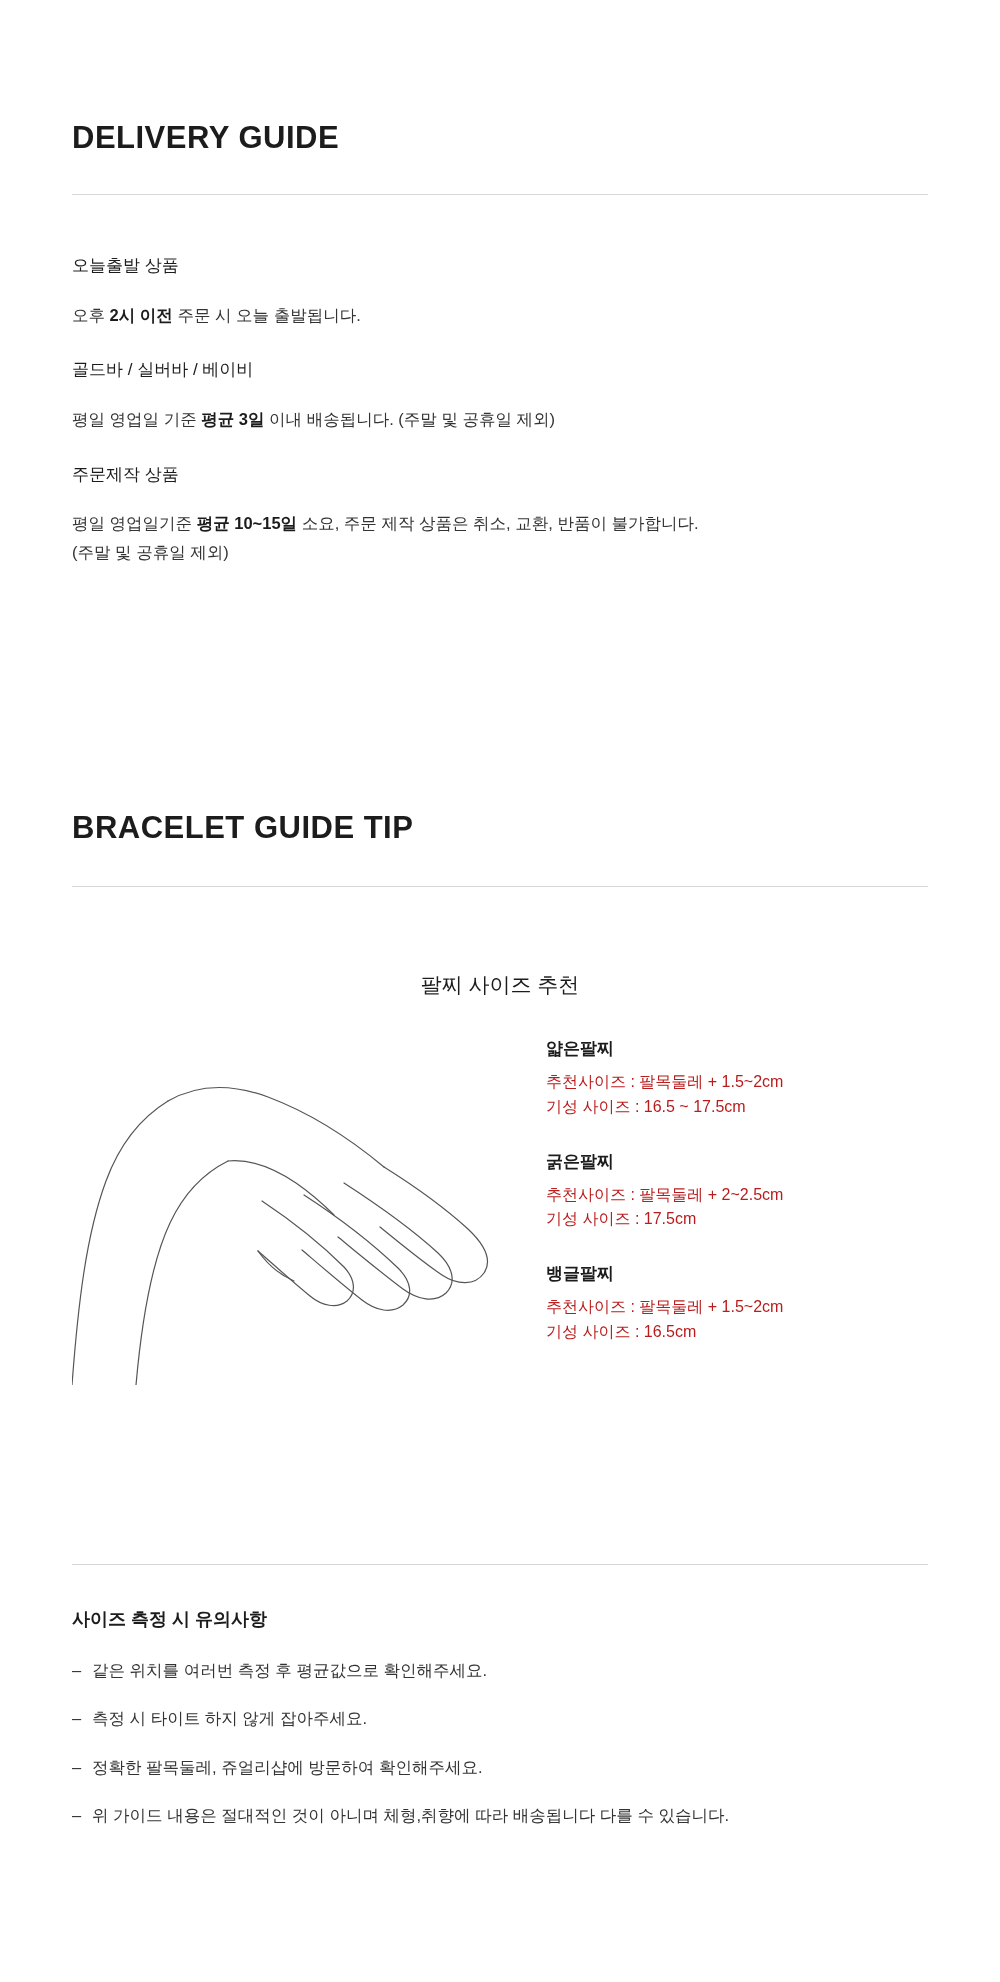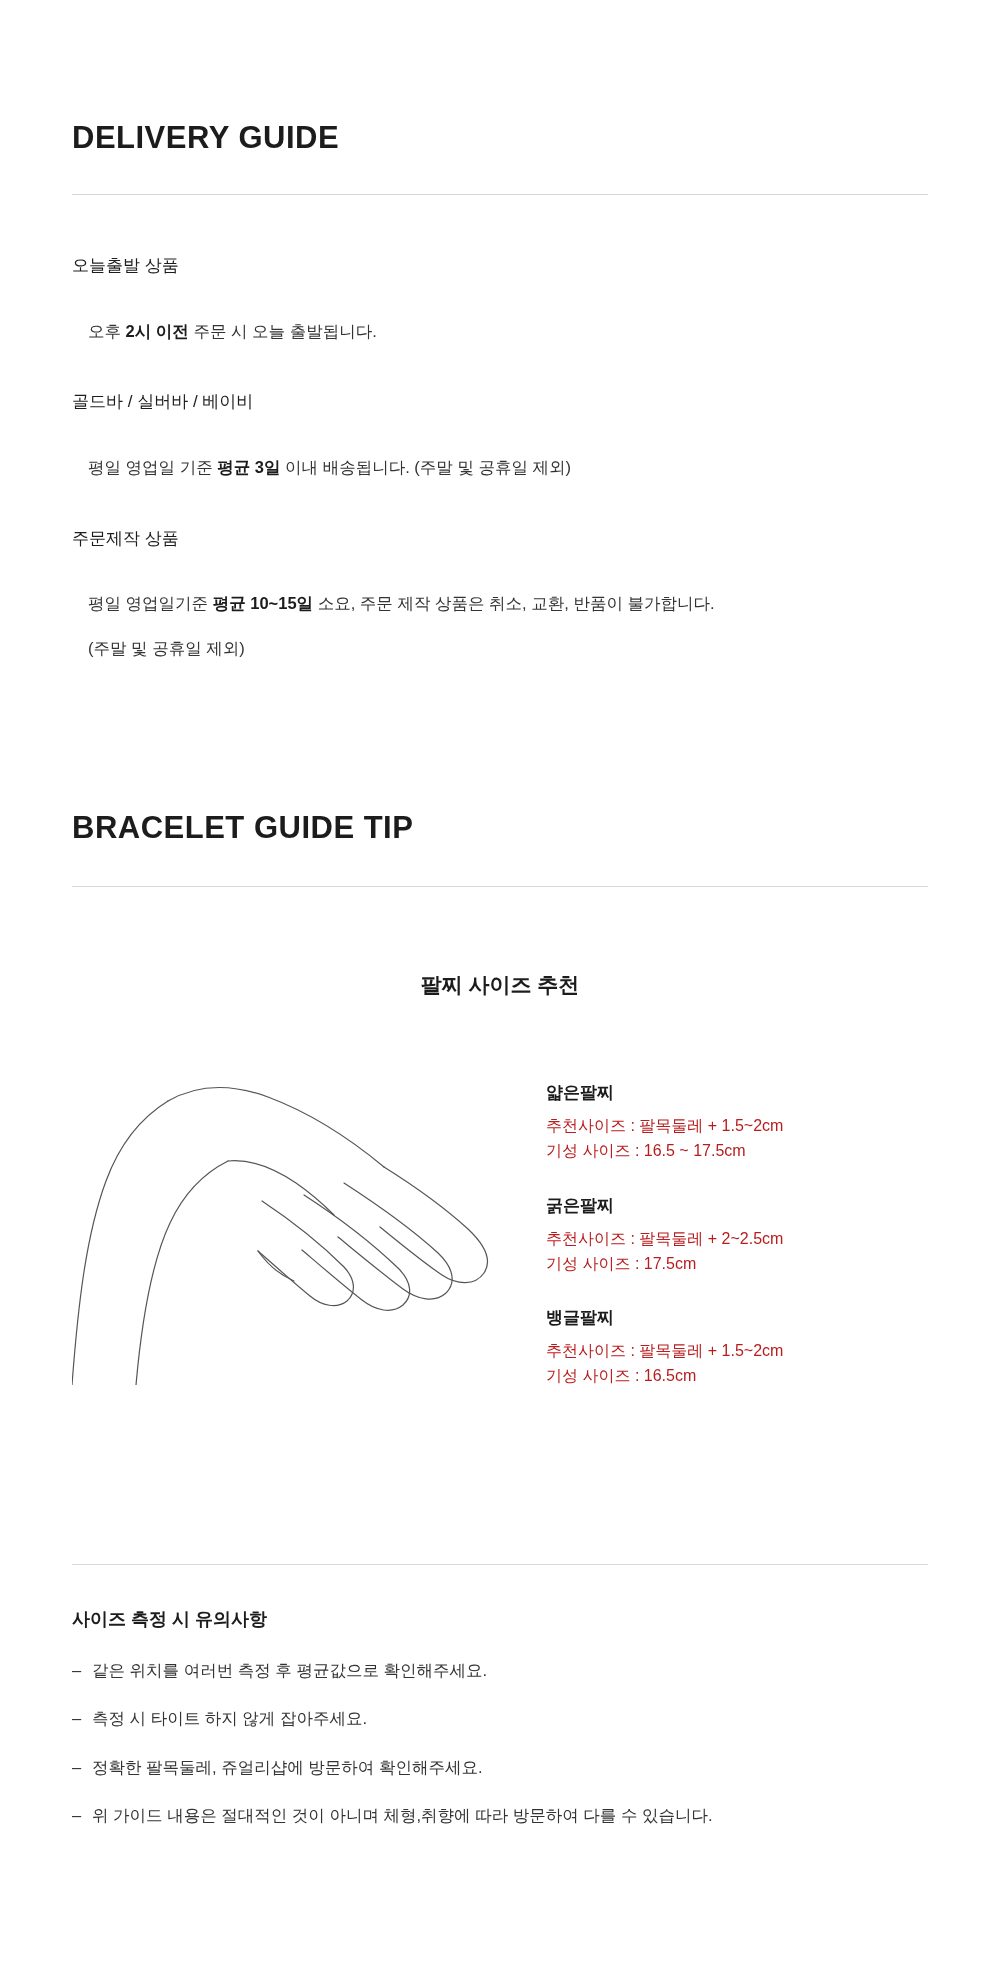--- a/index.html
+++ b/index.html
@@ -54,21 +54,21 @@
   .dg-heading {
     font-size: 17px;
     font-weight: 400;
     color: #1c1c1c;
     margin: 0;
     line-height: 1.5;
   }
   .dg-body {
     font-size: 16.5px;
     color: #333333;
-    margin: 16px;
+    margin: 0;
     line-height: 1.75;
   }
   .dg-body b {
     font-weight: 700;
     color: #1c1c1c;
   }
   .dg-gap-1 { height: 58px; }
   .dg-gap-2 { height: 22px; }
   .dg-gap-3 { height: 28px; }
 
@@ -78,29 +78,29 @@
     left: 72px;
     top: 810px;
     width: 856px;
   }
   #bracelet-size-tip .rule {
     margin-top: 40px;
   }
   .tip-subtitle {
     text-align: center;
     font-size: 21px;
-    font-weight: 700;
+    font-weight: 400;
     color: #1c1c1c;
     margin: 84px 0 0 0;
   }
 
   
   .tip-body {
     display: flex;
-    align-items: flex-end;
+    align-items: flex-start;
     margin-top: 38px;
   }
   .hand-illustration {
     width: 460px;
     flex: 0 0 460px;
     padding-top: 18px;
   }
   .size-list {
     flex: 1 1 auto;
     padding-left: 14px;
@@ -257,18 +257,18 @@
       <li>
           <span class="notice-dash">–</span>
           <span>측정 시 타이트 하지 않게 잡아주세요.</span>
         </li>
       <li>
           <span class="notice-dash">–</span>
           <span>정확한 팔목둘레, 쥬얼리샵에 방문하여 확인해주세요.</span>
         </li>
       <li>
           <span class="notice-dash">–</span>
-          <span>위 가이드 내용은 절대적인 것이 아니며 체형,취향에 따라 방문하여 다를 수 있습니다.</span>
+          <span>위 가이드 내용은 절대적인 것이 아니며 체형,취향에 따라 배송됩니다 다를 수 있습니다.</span>
         </li>
     </ul>
   </section>
 
 </div>
 
 </body></html>

